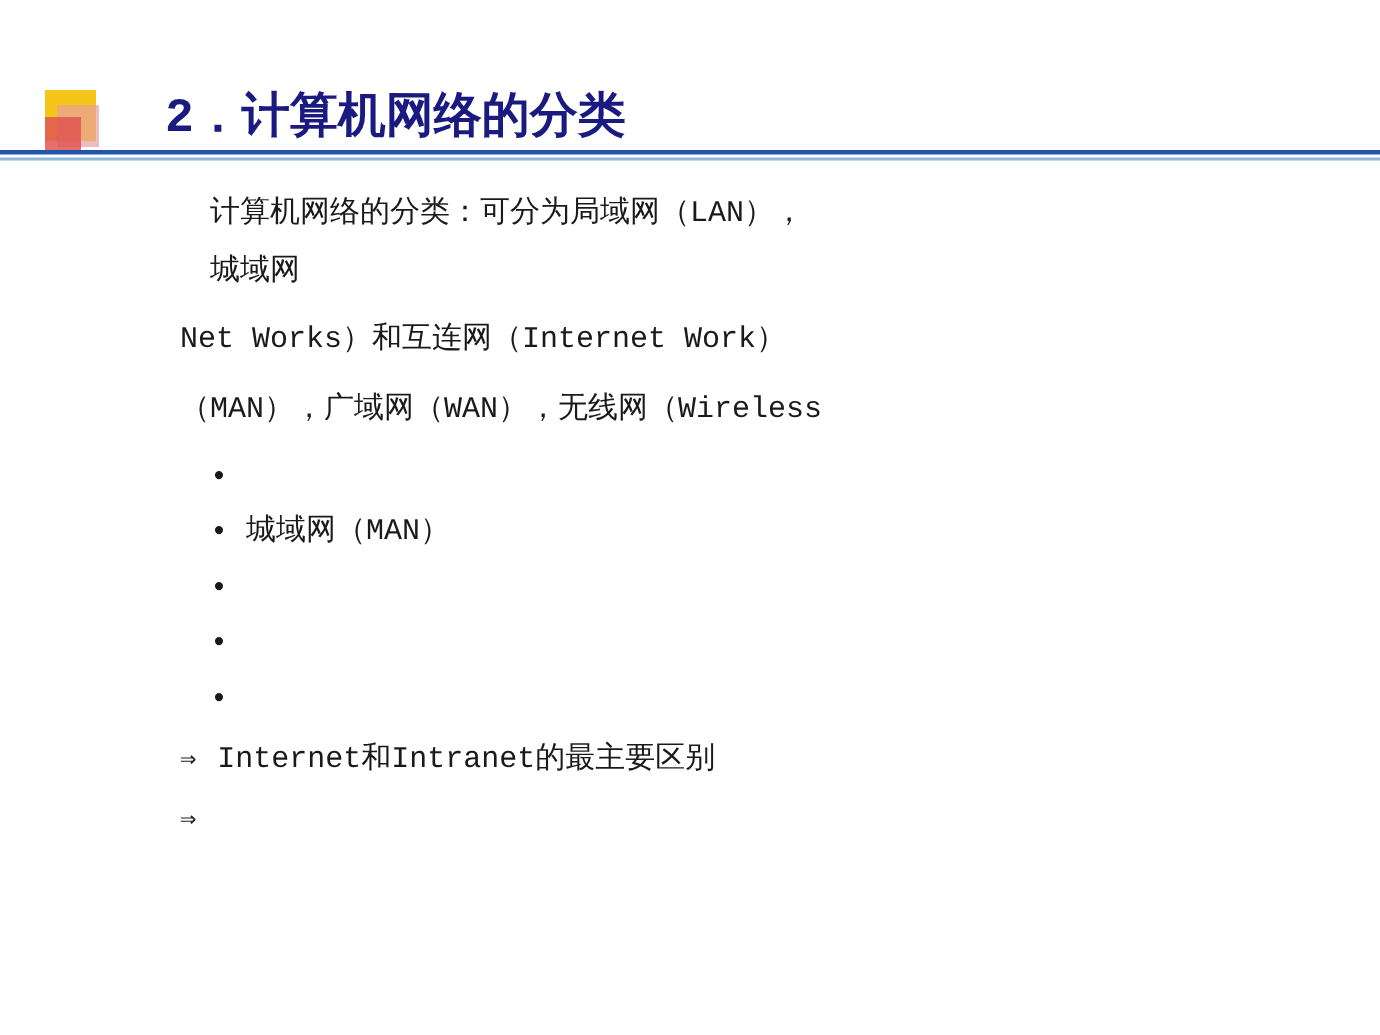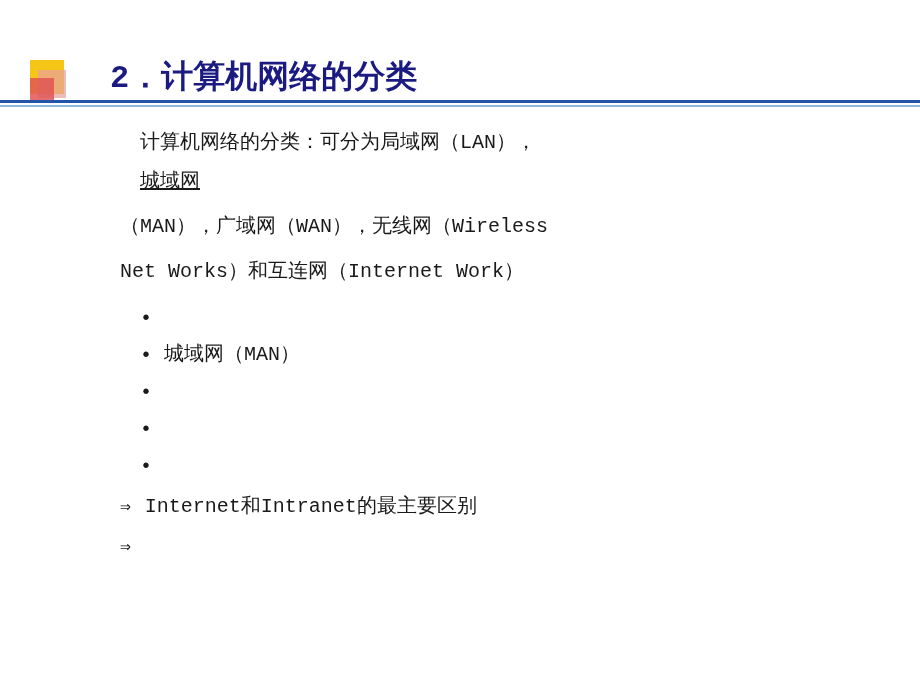--- a/index.html
+++ b/index.html
@@ -174,24 +174,24 @@
   </div>
 
   <div class="h-line-top"></div>
   <div class="h-line-bottom"></div>
 
   <div class="content">
 
     <div class="title">2．计算机网络的分类</div>
 
     <div class="section-text">计算机网络的分类：可分为局域网（LAN），</div>
-    <div class="section-text" style="margin-bottom:14px;text-decoration:underline;">城域网</div>
-
+    <div class="section-text" style="margin-bottom:14px;">城域网</div>
+
+    <div class="section-text-indent" style="margin-bottom:16px;">  Net Works）和互连网（Internet  Work）</div>
     <div class="section-text-indent">（MAN），广域网（WAN），无线网（Wireless</div>
-    <div class="section-text-indent" style="margin-bottom:16px;">  Net Works）和互连网（Internet  Work）</div>
 
     <div class="bullet-list">
 
     <div class="bullet-item">
           <span class="bullet-dot">•</span>
         </div>
         <div class="bullet-item">
           <span class="bullet-dot">•</span>
           <span>城域网（MAN）</span>
         </div>

